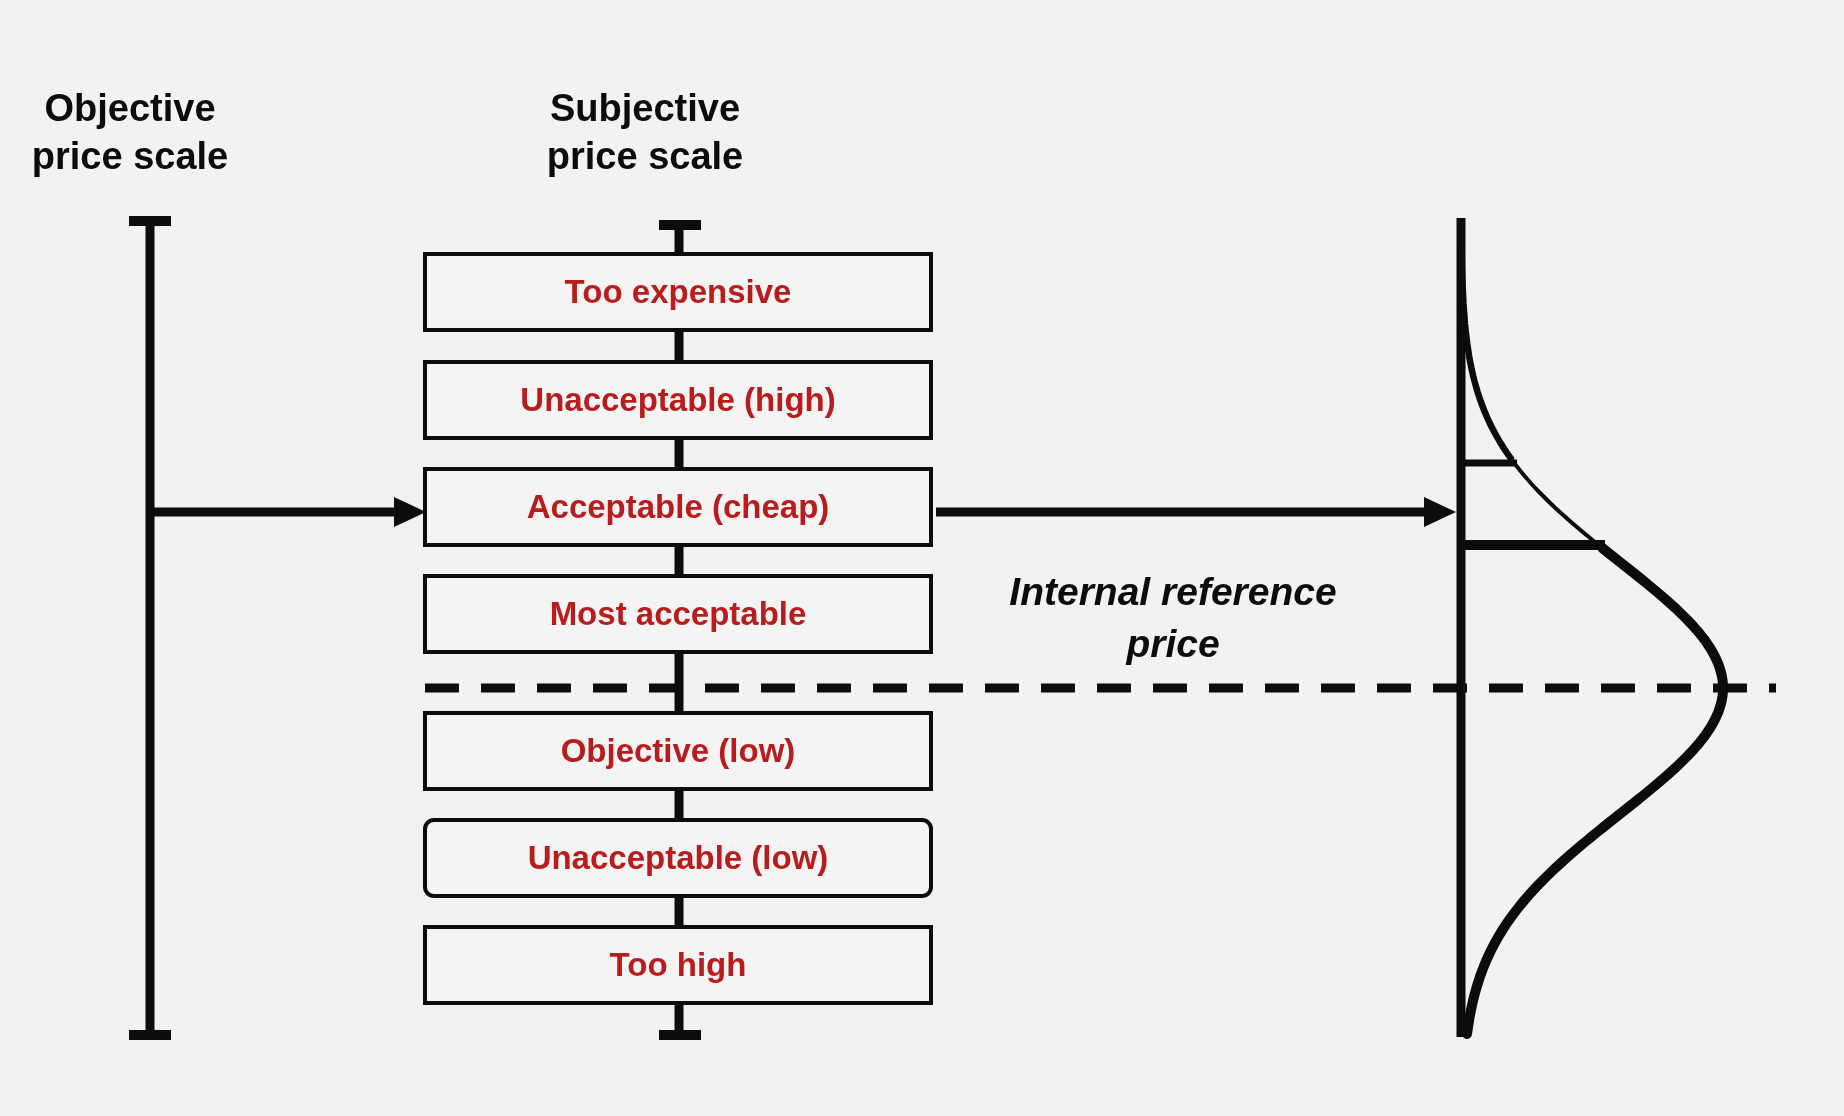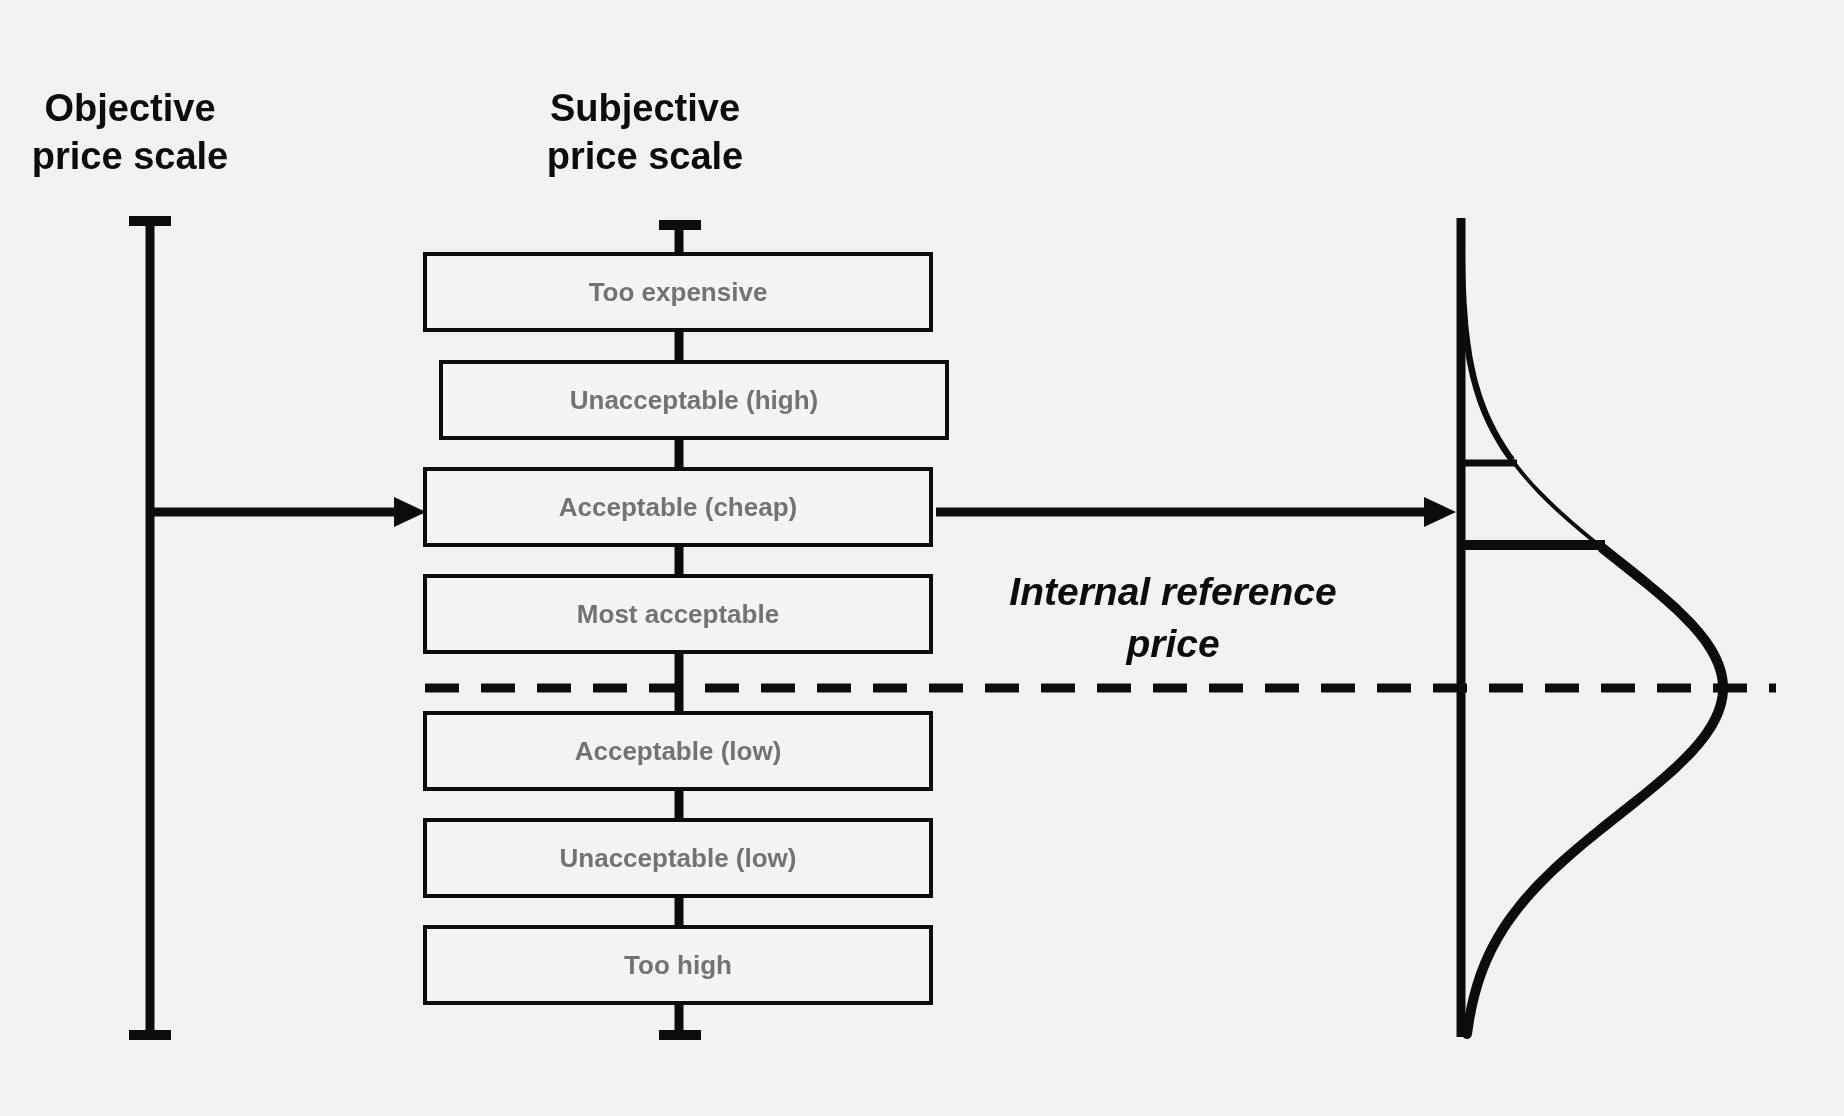--- a/index.html
+++ b/index.html
@@ -20,29 +20,29 @@
   .title-objective{left:8px;top:84px;width:244px;}
   .title-subjective{left:503px;top:84px;width:284px;}
   .title-relative{left:1324px;top:28px;width:290px;}
   .pbox{
     position:absolute;z-index:2;
     left:423px;width:510px;height:80px;
     box-sizing:border-box;
     background:#f4f4f4;
     border:4px solid #0c0c0c;
     display:flex;align-items:center;justify-content:center;
-    font-weight:700;font-size:26px;color:#737373;
+    font-weight:700;font-size:33px;color:#b91c1c;
     white-space:nowrap;
   }
   .pbox-0{top:252px;}
-  .pbox-1{top:360px;margin-left:16px;}
+  .pbox-1{top:360px;}
   .pbox-2{top:467px;}
   .pbox-3{top:574px;text-align:right;}
   .pbox-4{top:711px;}
-  .pbox-5{top:818px;}
+  .pbox-5{top:818px;border-radius:11px;}
   .pbox-6{top:925px;}
   .irp-label{
     position:absolute;z-index:3;
     left:963px;top:566px;width:420px;
     font-weight:700;font-style:italic;
     font-size:39px;line-height:52px;
     color:#0c0c0c;text-align:center;
   }
 </style>
 </head>
@@ -95,21 +95,21 @@
   <div class="pbox pbox-1">
     <span>Unacceptable (high)</span>
   </div>
   <div class="pbox pbox-2">
     <span>Acceptable (cheap)</span>
   </div>
   <div class="pbox pbox-3">
     <span>Most acceptable</span>
   </div>
   <div class="pbox pbox-4">
-    <span>Acceptable (low)</span>
+    <span>Objective (low)</span>
   </div>
   <div class="pbox pbox-5">
     <span>Unacceptable (low)</span>
   </div>
   <div class="pbox pbox-6">
     <span>Too high</span>
   </div>
 
   <div class="irp-label">
     <div>Internal reference</div>

